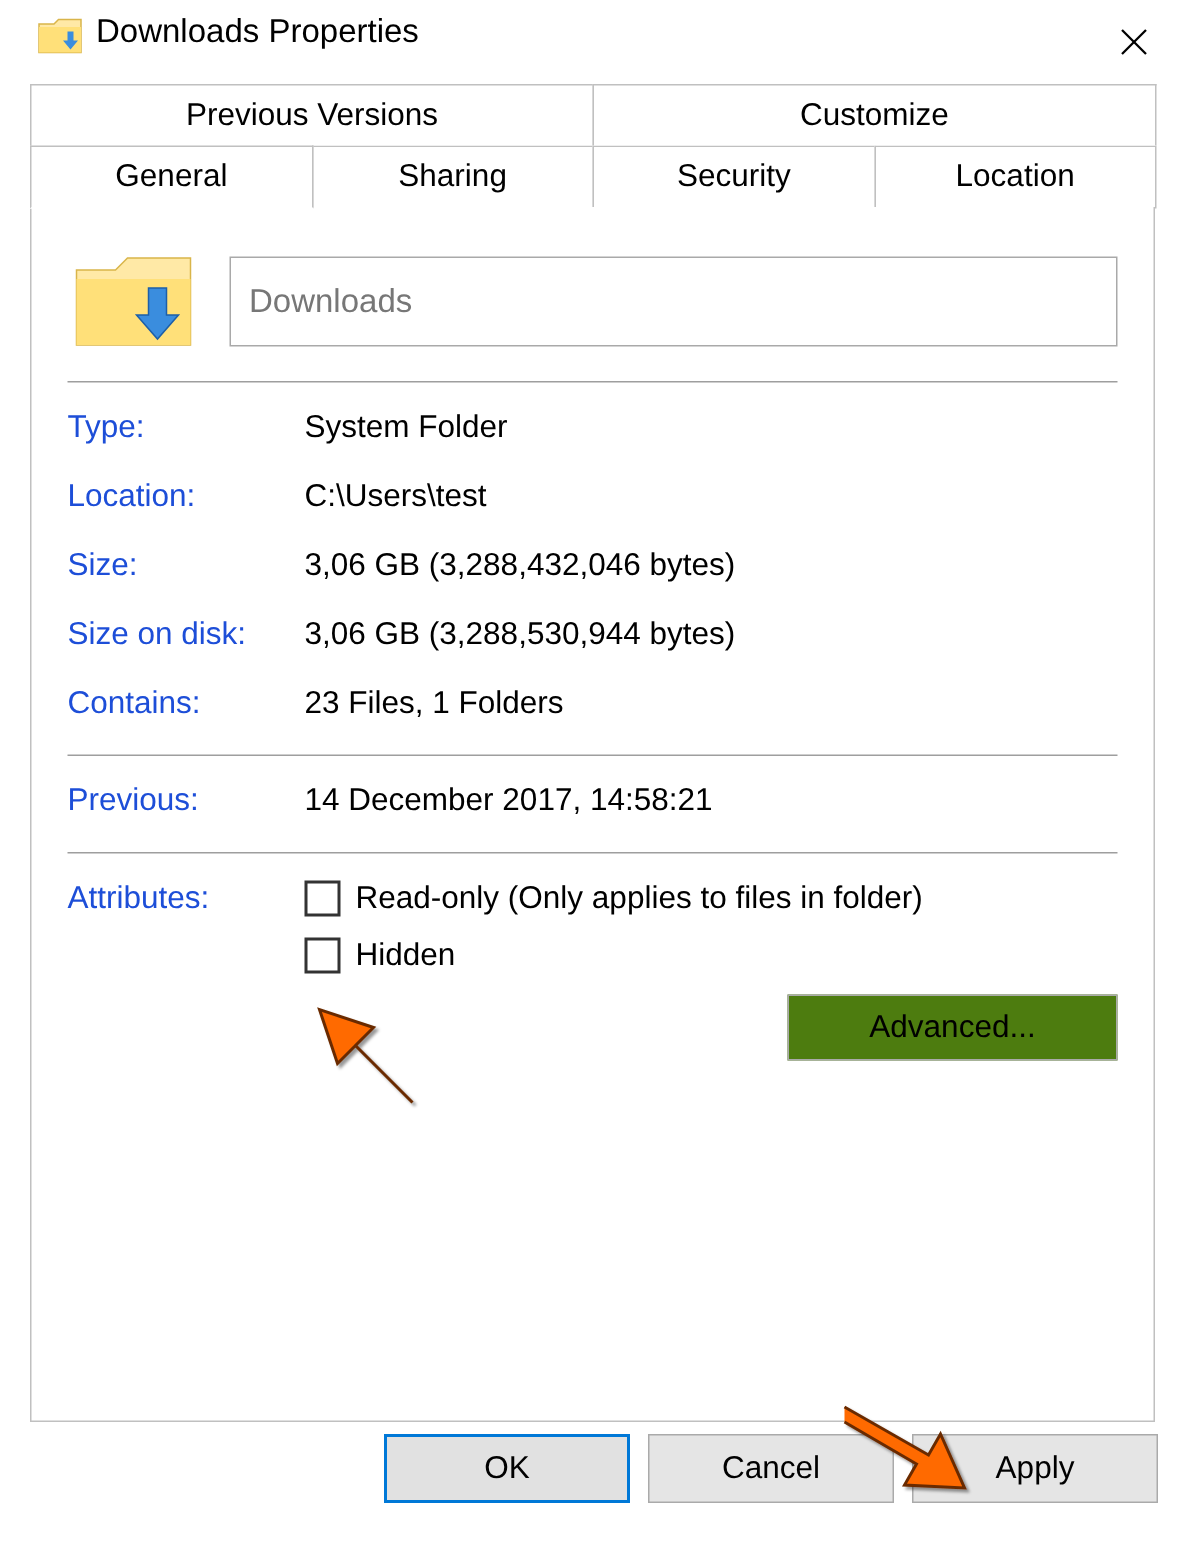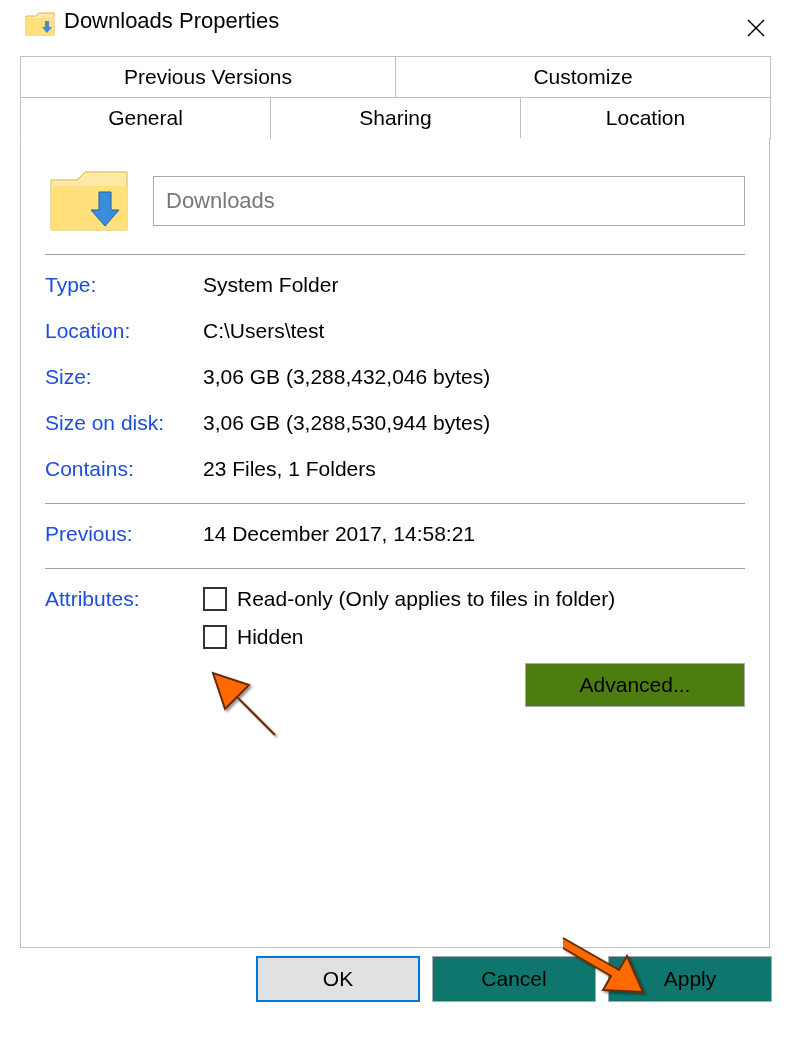--- a/index.html
+++ b/index.html
@@ -80,21 +80,21 @@
   .folder-icon {
     width: 88px; height: 78px;
     display:flex; align-items:center; justify-content:center;
   }
   .name-field {
     flex: 1;
     border: 1px solid #a9a9a9;
     padding: 10px 12px;
     font-size: 22px;
     color: #777;
-    height: 50px;
+    height: 60px;
     background: #fff;
   }
   hr.sep {
     border: none;
     border-top: 1px solid #9e9e9e;
     margin: 8px 0 18px 0;
   }
   .info-row {
     display: flex;
     align-items: flex-start;
@@ -135,21 +135,21 @@
     left: 0; right: 0; bottom: 12px;
     padding: 14px 18px 26px 18px;
     display: flex;
     justify-content: flex-end;
     gap: 12px;
   }
   .btn {
     width: 164px;
     height: 46px;
     border: 1px solid #aaa;
-    background: #0f766e;
+    background: #e5e5e5;
     font-size: 21px;
     font-family: inherit;
     cursor: default;
   }
   .btn.ok {
     border: 2px solid #0078d7;
     background: #e1e1e1;
   }
   
   .watermark {
@@ -210,20 +210,21 @@
 
 <div class="tabs-outer">
   <div class="tabs">
     <div class="tab-row top">
       <div class="tab back"><span>Previous Versions</span></div>
       <div class="tab back"><span>Customize</span></div>
     </div>
     <div class="tab-row">
       <div class="tab active"><span>General</span></div>
       <div class="tab"><span>Sharing</span></div>
+      <div class="tab"><span>Security</span></div>
       <div class="tab"><span>Location</span></div>
     </div>
   </div>
 
   <div class="panel">
 
     <div class="header-row">
       <span class="folder-icon">
         <svg width="84" height="74" viewBox="0 0 84 74">
           <path d="M4 16 L30 16 L38 8 L80 8 L80 66 L4 66 Z" fill="#ffe9a6" stroke="#d9b54a" stroke-width="1"></path>

